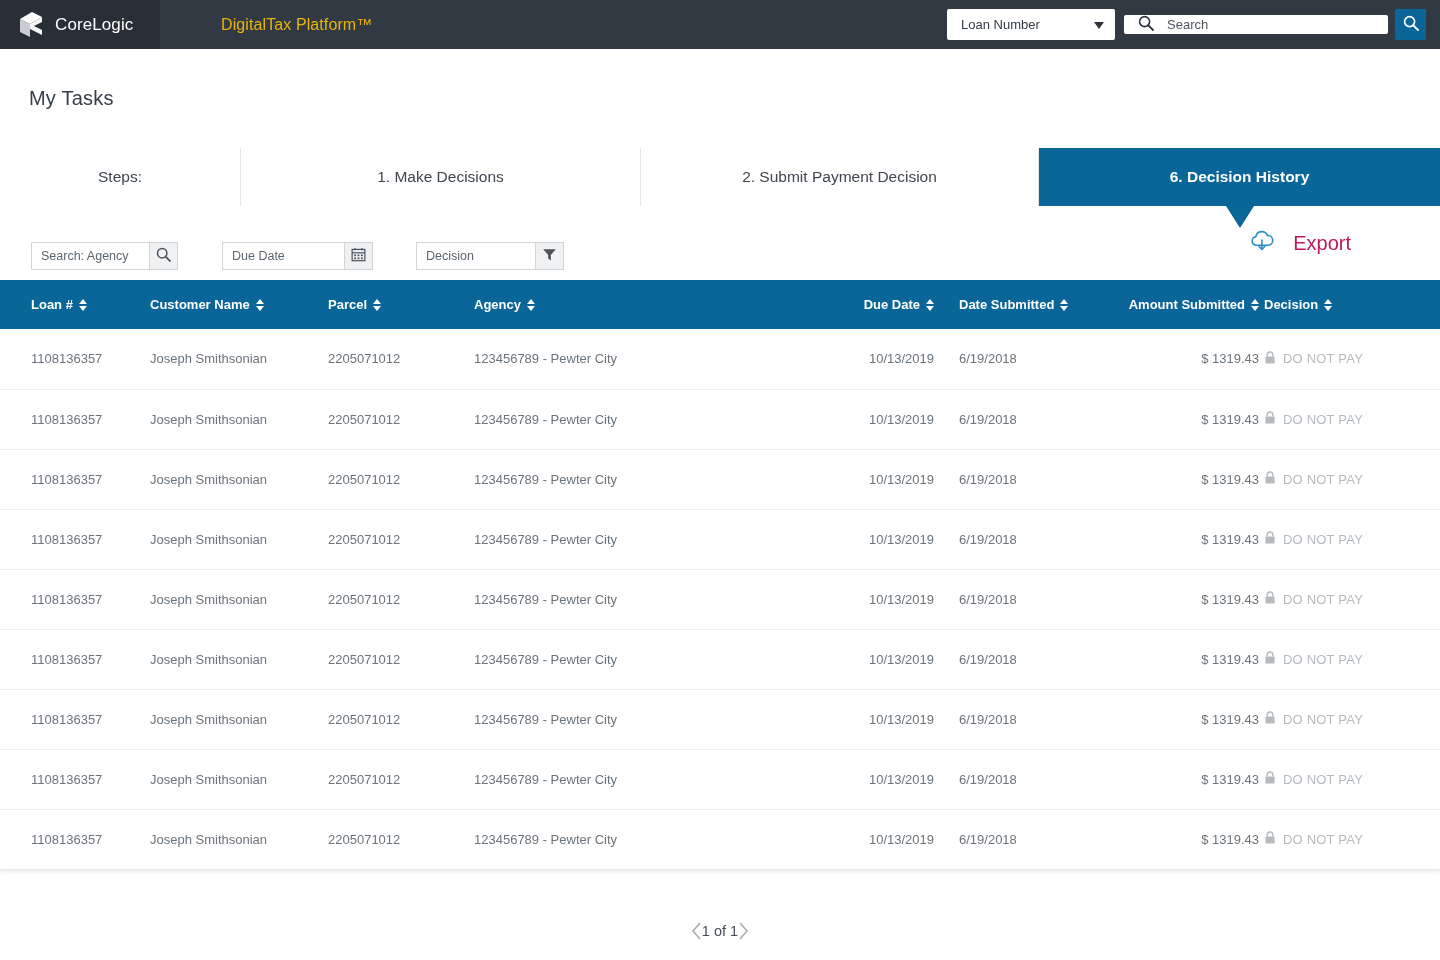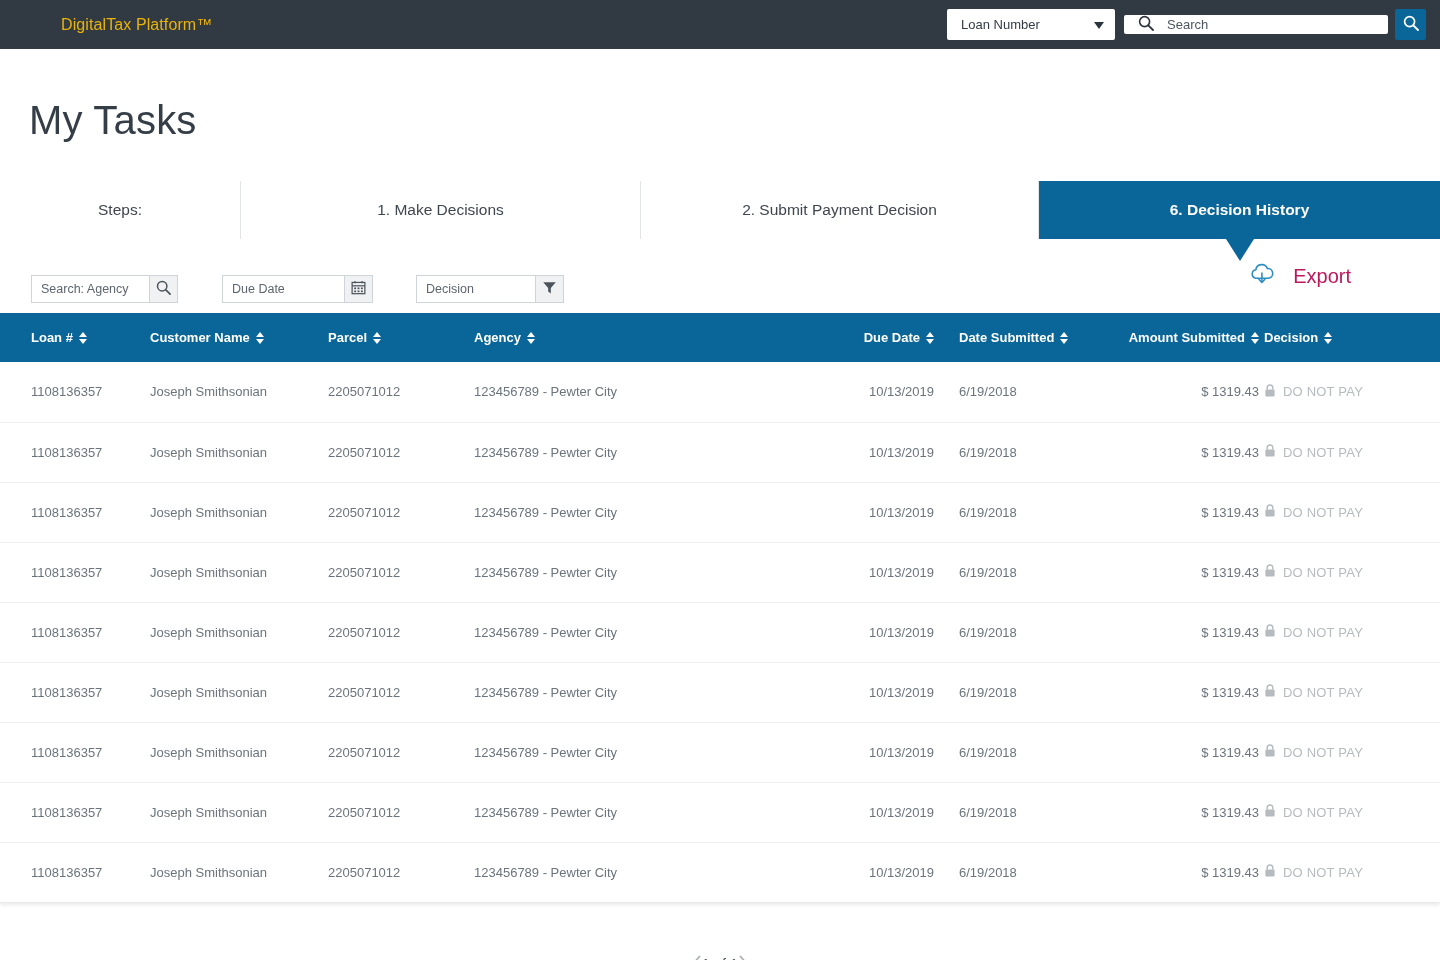--- a/index.html
+++ b/index.html
@@ -103,24 +103,24 @@
     border-radius: 2px;
     margin-left: 7px;
     display: flex;
     align-items: center;
     justify-content: center;
     cursor: pointer;
   }
 
   
   .page-title {
-    font-size: 40px;
+    font-size: 20px;
     color: #353e47;
     font-weight: 400;
-    padding: 49px 0 0 29px;
+    padding: 38px 0 0 29px;
     letter-spacing: .2px;
   }
 
   
   .tabs {
     display: flex;
     margin-top: 38px;
     height: 58px;
     border-bottom: 2px solid #0a6699;
     position: relative;
@@ -274,20 +274,30 @@
     justify-content: center;
     margin-top: 52px;
   }
   .pg-arrow { cursor: pointer; display: flex; align-items: center; }
   .pg-label { font-size: 14.5px; color: #444c54; }
 </style>
 </head>
 <body>
 
 <div class="topbar">
+  <div class="brand-block">
+    <span class="logo-mark">
+      <svg width="26" height="27" viewBox="0 0 26 27">
+        <polygon points="2,8 14,1 24,6 12,13" fill="#ffffff"></polygon>
+        <polygon points="2,8 12,13 12,26 2,21" fill="#c9ccd0"></polygon>
+        <polygon points="12,13 24,6 24,11 16,15 24,19 24,24 12,18" fill="#f2f3f4"></polygon>
+      </svg>
+    </span>
+    <span class="brand-name">CoreLogic</span>
+  </div>
 
   <div class="app-title">DigitalTax Platform™</div>
 
   <div class="header-right">
     <div class="loan-select">
       <span>Loan Number</span>
       <span class="chev-down"></span>
     </div>
 
     <div class="search-wrap">

